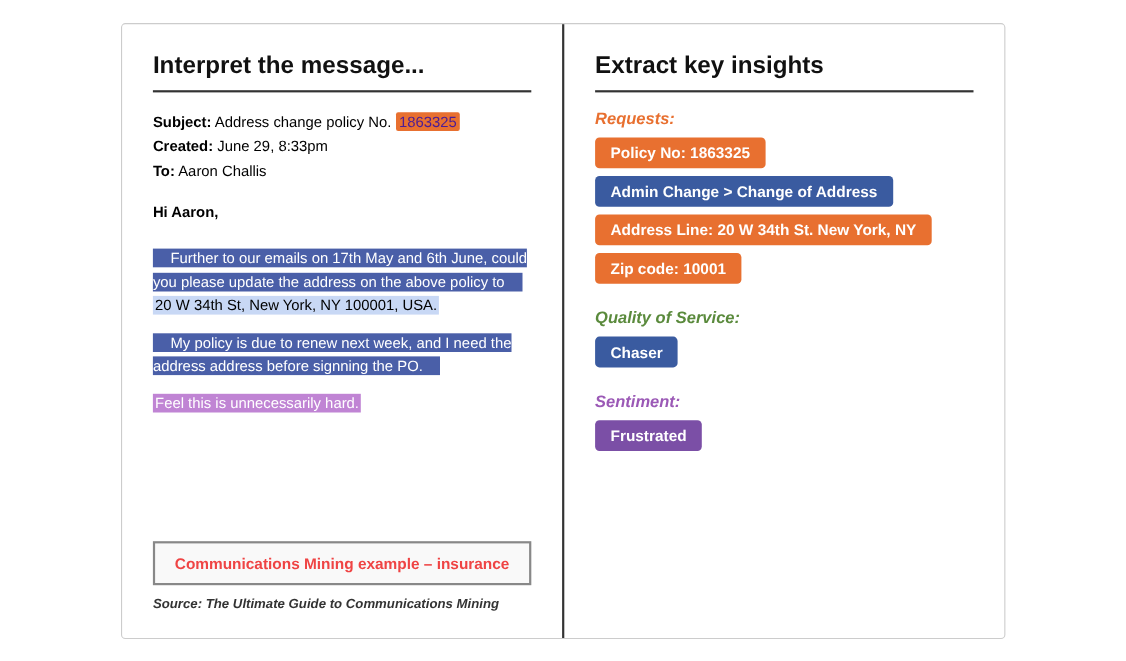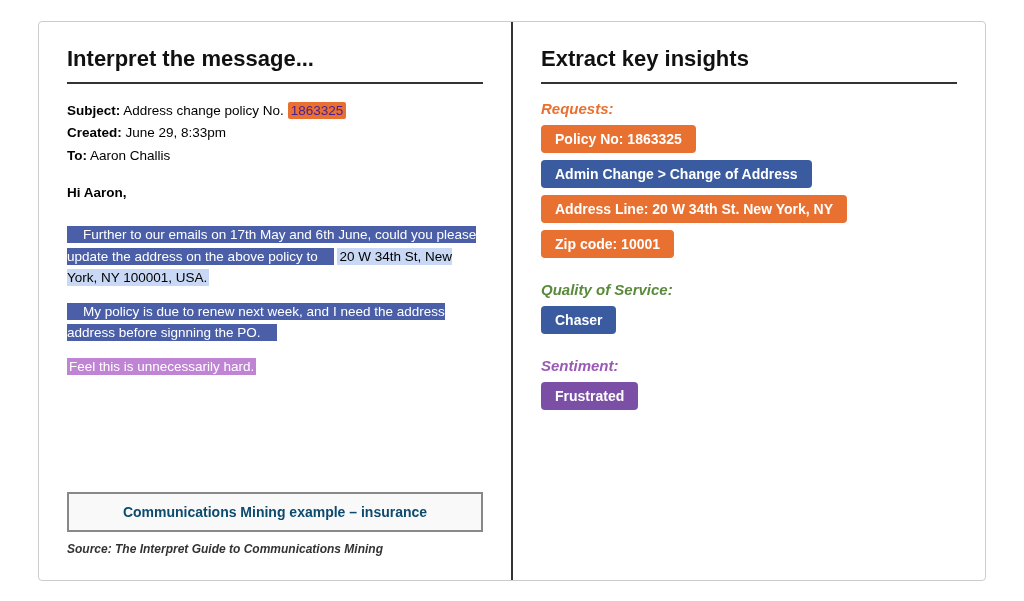--- a/index.html
+++ b/index.html
@@ -7,21 +7,21 @@
       font-family: Arial, sans-serif;
       background: #fff;
       width: 1024px;
       height: 601px;
       overflow: hidden;
       display: flex;
       align-items: center;
       justify-content: center;
     }
     .container {
-      width: 948px;
+      width: 804px;
       height: 560px;
       background: #fff;
       display: flex;
       flex-direction: row;
       border: 1px solid #ccc;
       border-radius: 4px;
     }
     .left-panel {
       flex: 1;
       padding: 24px 28px;
@@ -90,21 +90,21 @@
     .para-gap {
       margin-top: 12px;
       display: block;
     }
     .footer-box {
       border: 2px solid #888;
       text-align: center;
       padding: 10px 16px;
       font-size: 14px;
       font-weight: 700;
-      color: #0c4a6e;
+      color: #ef4444;
       margin-top: 14px;
       background: #f9f9f9;
     }
     .source-text {
       font-size: 12px;
       font-style: italic;
       font-weight: 700;
       color: #333;
       margin-top: 10px;
     }
@@ -159,21 +159,21 @@
         <span class="highlight-blue">Further to our emails on 17th May and 6th June, could you please update the address on the above policy to</span> <span class="highlight-light">20 W 34th St, New York, NY 100001, USA.</span>
       </div>
       <div class="para-gap">
         <span class="highlight-blue">My policy is due to renew next week, and I need the address address before signning the PO.</span>
       </div>
       <div class="para-gap">
         <span class="highlight-purple">Feel this is unnecessarily hard.</span>
       </div>
     </div>
     <div class="footer-box">Communications Mining example – insurance</div>
-    <div class="source-text">Source: The Interpret Guide to Communications Mining</div>
+    <div class="source-text">Source: The Ultimate Guide to Communications Mining</div>
   </div>
 
   <div class="right-panel">
     <div class="panel-title">Extract key insights</div>
     <hr class="divider">
 
     <div class="tags-section">
       <div class="section-label orange">Requests:</div>
       <div class="tag orange">Policy No: 1863325</div>
       <div class="tag blue">Admin Change &gt; Change of Address</div>

